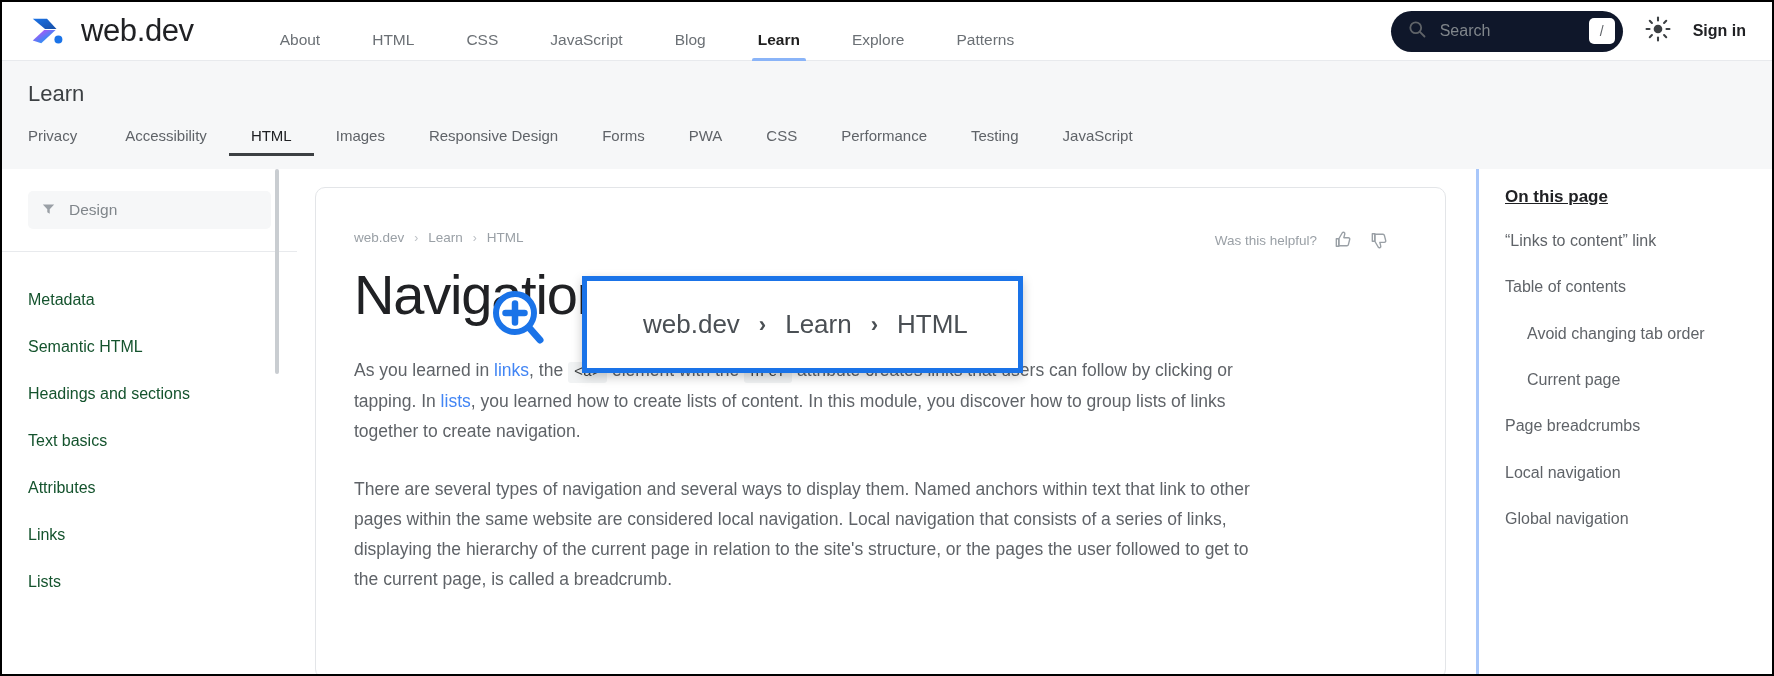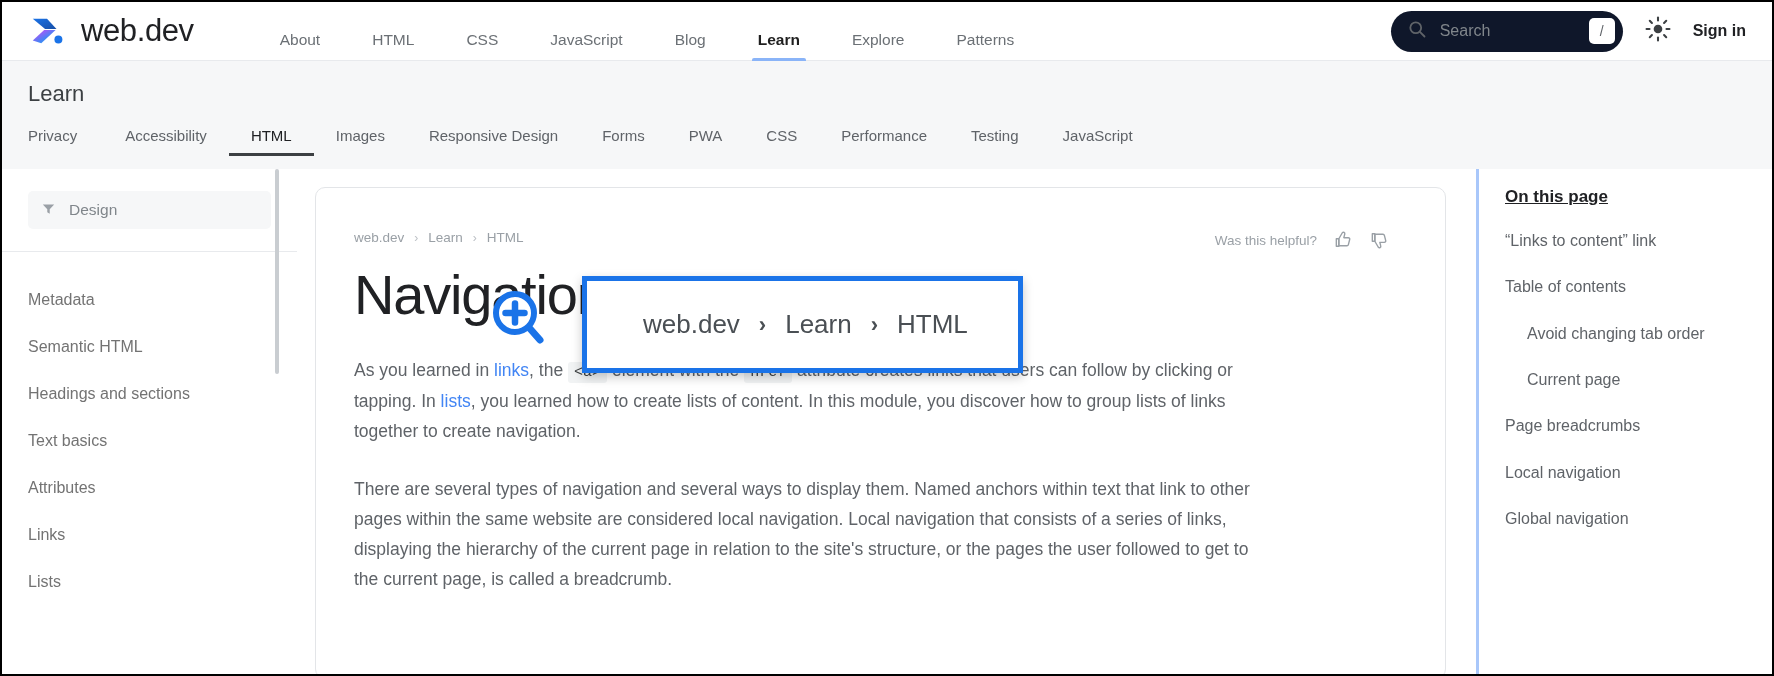--- a/index.html
+++ b/index.html
@@ -186,21 +186,21 @@
   .filter-text { font-size: 15.5px; color: #80868b; }
 
   .sidebar-divider {
     margin-top: 22px;
     height: 1px;
     background: #e8eaed;
   }
   .sidebar-list { padding-top: 24px; }
   .sidebar-item {
     font-size: 16px;
-    color: #737373;
+    color: #14532d;
     padding: 0 26px;
     height: 47px;
     line-height: 47px;
     cursor: pointer;
     white-space: nowrap;
   }
   .sidebar-scrollbar {
     position: absolute;
     top: 0; right: 18px;
     width: 4px;

